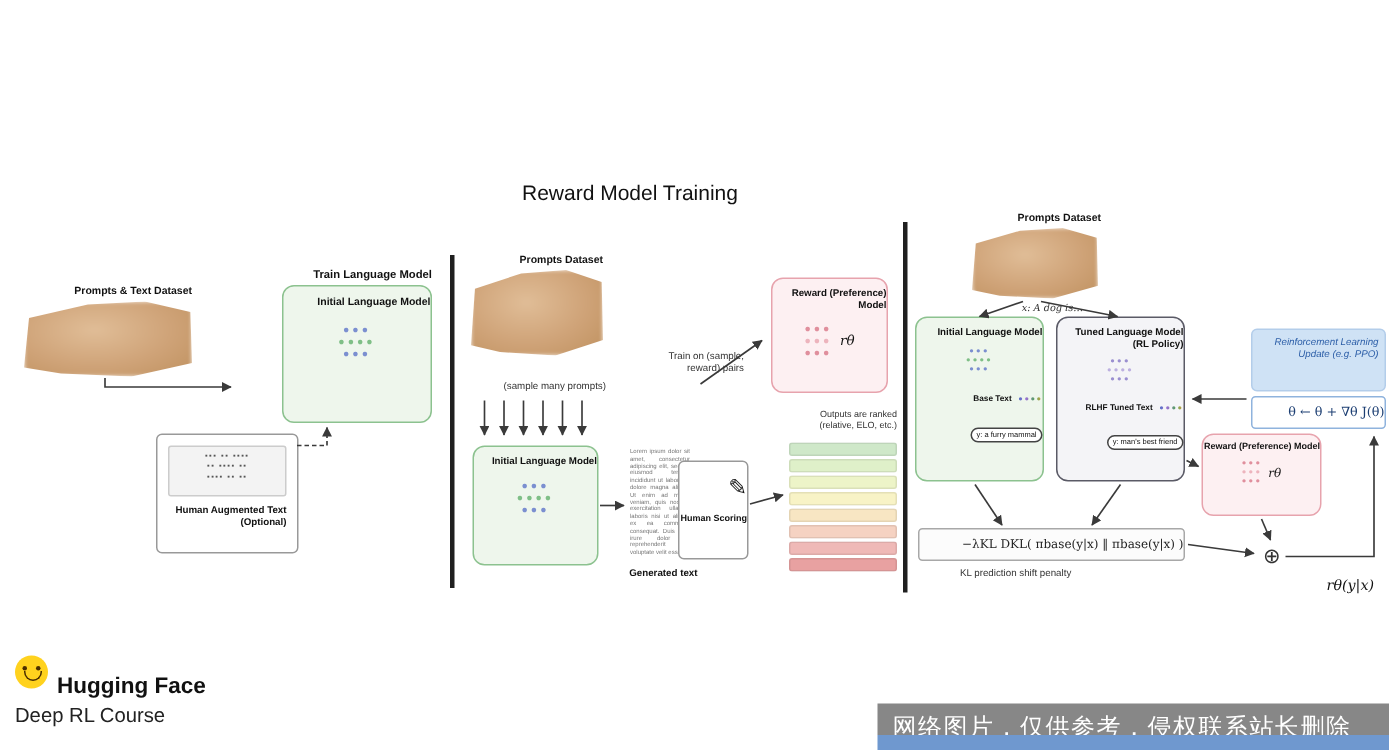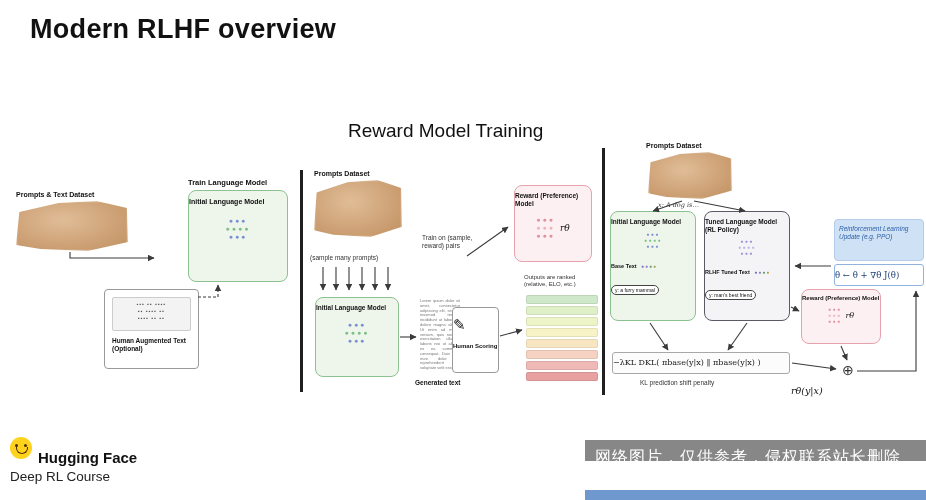--- a/index.html
+++ b/index.html
@@ -1,20 +1,20 @@
 <!DOCTYPE html>
 <html><head>
 <meta charset="utf-8">
 <style>
   *{margin:0;padding:0;box-sizing:border-box}
   html,body{background:#fff}
   .slide{position:relative;width:926px;height:500px;background:#ffffff;overflow:hidden;
          font-family:"Liberation Sans",sans-serif;color:#111}
   .abs{position:absolute}
-  .ctr{text-align:left}
+  .ctr{text-align:right}
   .b{font-weight:bold}
   .serif{font-family:"DejaVu Serif",serif}
   .it{font-style:italic}
 
   .blob{background:radial-gradient(ellipse at 42% 38%, #e0bd97 0%, #cfa378 55%, #bf915f 100%);
         filter:blur(1.3px);border-radius:8px;
         clip-path:polygon(3% 22%, 38% 4%, 72% 0%, 99% 14%, 100% 82%, 64% 100%, 22% 96%, 0% 88%)}
 
   .box-green{background:#eef6ec;border:1.5px solid #8cc28f;border-radius:8px}
   .box-pink{background:#fdf0f2;border:1.5px solid #e7a3ad;border-radius:8px}
@@ -59,23 +59,22 @@
 
   .wm{background:rgba(109,109,109,0.82);color:#fff;font-size:16px;line-height:33px;padding-left:10px;
       letter-spacing:1px;white-space:nowrap;overflow:hidden}
   .strip{background:#6f98cf}
 </style>
 </head>
 <body>
 
 <div class="slide">
 
-  <div class="abs b" style="left:30px;top:14px;font-size:27px;letter-spacing:.3px">Modern RLHF overview</div>
-
-  <div class="abs" style="left:348px;top:120px;font-size:19px;font-weight:500">Reward Model Training</div>
+
+  <div class="abs" style="left:348px;top:120px;font-size:14px;font-weight:500">Reward Model Training</div>
 
   <div class="abs divider" style="left:300px;top:170px;height:222px"></div>
   <div class="abs divider" style="left:602px;top:148px;height:247px"></div>
 
   <div class="abs b ctr" style="left:16px;top:191px;width:112px;font-size:7px">Prompts &amp; Text Dataset</div>
   <div class="abs blob" style="left:16px;top:201px;width:112px;height:50px"></div>
 
   <div class="abs b ctr" style="left:188px;top:178px;width:100px;font-size:7.5px">Train Language Model</div>
   <div class="abs box-green" style="left:188px;top:190px;width:100px;height:92px;padding-top:7px">
     <div class="b ctr" style="font-size:7px">Initial Language Model</div>
@@ -192,21 +191,21 @@
           <span class="c1">●●●</span>
       </div>
       <div class="serif it" style="font-size:8px">rθ</div>
     </div>
   </div>
 
   <div class="abs box-kl ctr serif" style="left:612px;top:352px;width:178px;height:22px;font-size:8px;line-height:20px;color:#222">−λKL DKL( πbase(y|x) ‖ πbase(y|x) )</div>
   <div class="abs" style="left:640px;top:379px;font-size:6.5px;color:#333">KL prediction shift penalty</div>
 
   <div class="abs" style="left:842px;top:362px;font-size:14px;color:#333">⊕</div>
-  <div class="abs serif it ctr" style="left:791px;top:385px;width:60px;font-size:9.5px">rθ(y|x)</div>
+  <div class="abs serif it ctr" style="left:856px;top:385px;width:60px;font-size:9.5px">rθ(y|x)</div>
 
   <svg class="arrows" viewBox="0 0 926 500">
     <defs>
       <marker id="ah" markerWidth="7" markerHeight="7" refX="5.5" refY="3" orient="auto">
         <path d="M0,0 L6,3 L0,6 z" fill="#3a3a3a"></path>
       </marker>
     </defs>
     <g stroke="#3a3a3a" stroke-width="1.1" fill="none">
 
       <path d="M70,252 L70,258 L154,258" marker-end="url(#ah)"></path>
@@ -231,16 +230,16 @@
       <path d="M841,346 L847,360" marker-end="url(#ah)"></path>
       <path d="M792,363 L836,369" marker-end="url(#ah)"></path>
       <path d="M857,371 L916,371 L916,291" marker-end="url(#ah)"></path>
     </g>
   </svg>
 
   <div class="abs hf-face" style="left:10px;top:437px"></div>
   <div class="abs b" style="left:38px;top:449px;font-size:15px">Hugging Face</div>
   <div class="abs" style="left:10px;top:469px;font-size:13.5px;color:#222">Deep RL Course</div>
 
-  <div class="abs wm" style="left:585px;top:440px;width:341px;height:21px">网络图片，仅供参考，侵权联系站长删除</div>
+  <div class="abs wm" style="left:585px;top:469px;width:341px;height:21px">网络图片，仅供参考，侵权联系站长删除</div>
   <div class="abs strip" style="left:585px;top:490px;width:341px;height:10px"></div>
 
 </div>
 
 </body></html>

